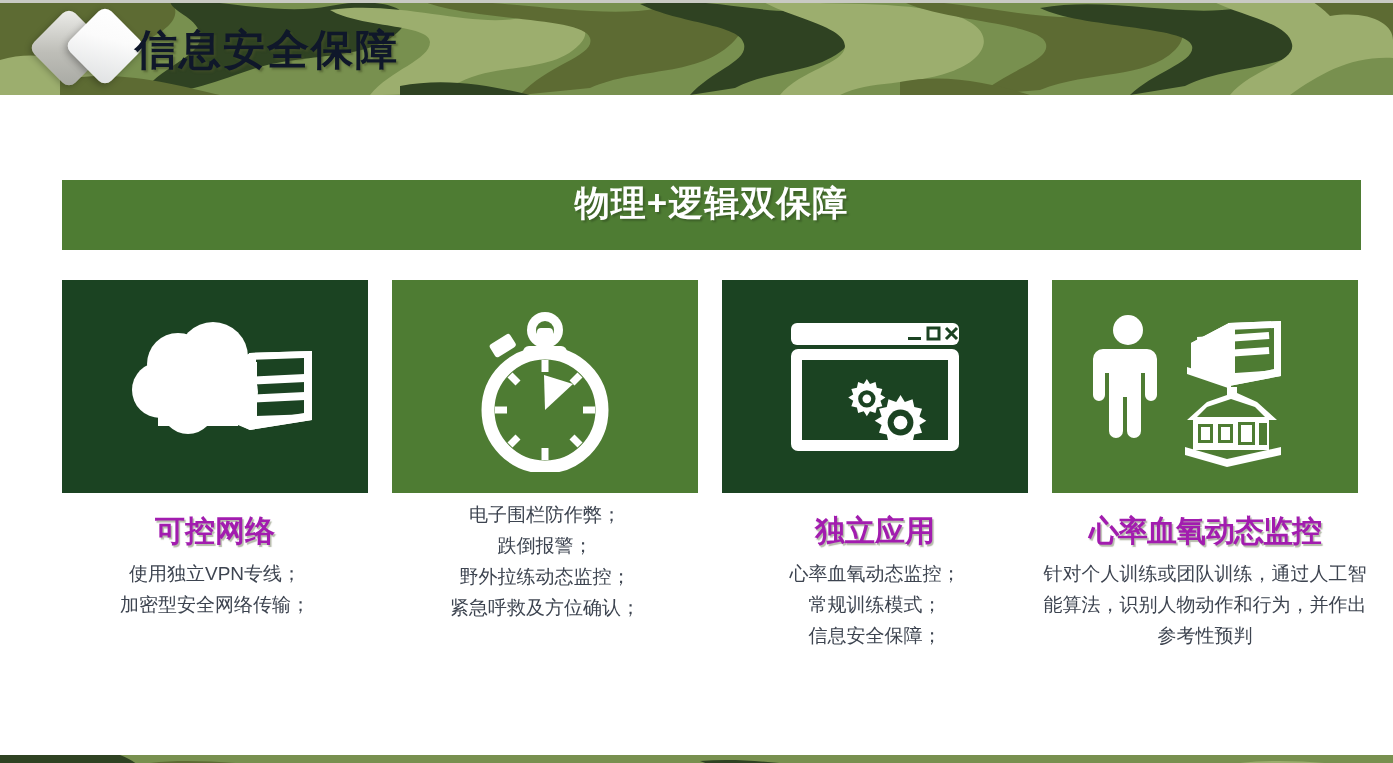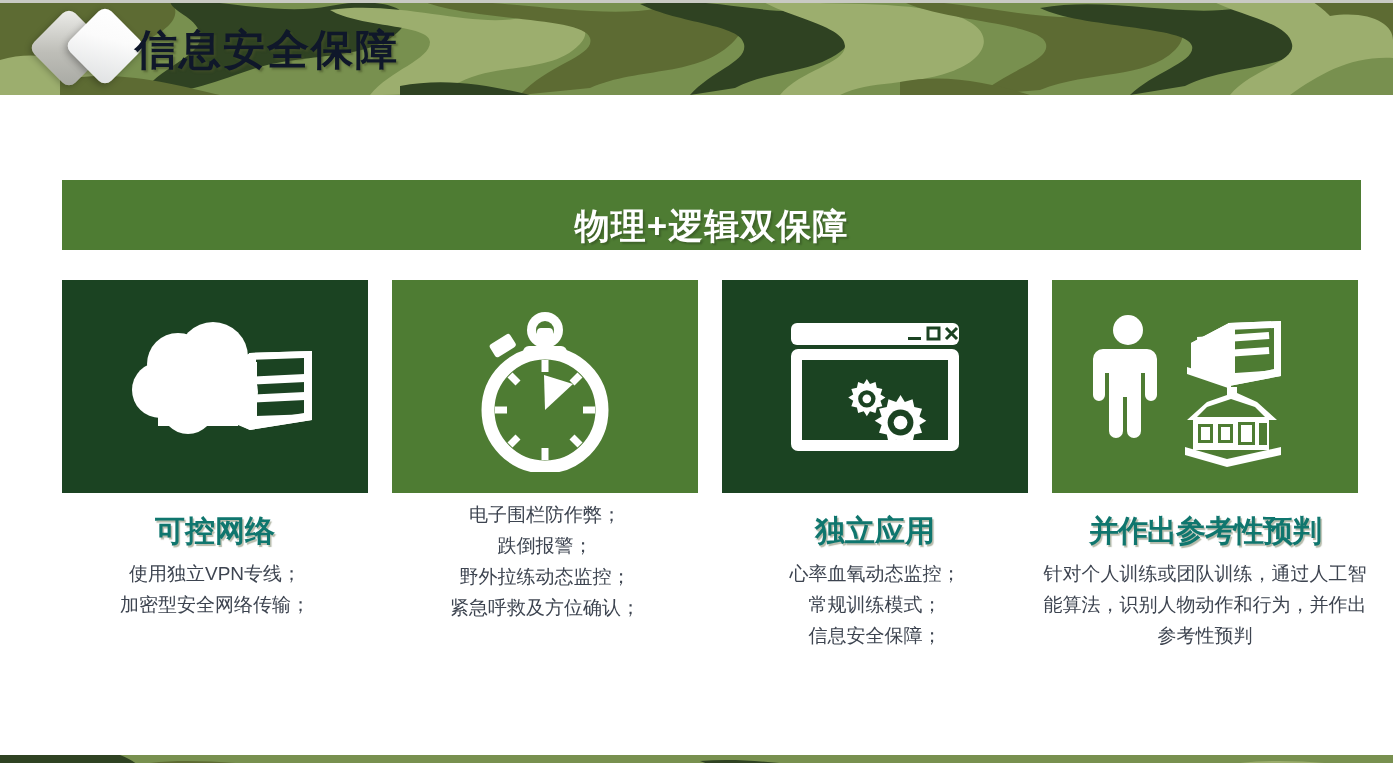--- a/index.html
+++ b/index.html
@@ -82,21 +82,21 @@
 
   
   .main-banner {
     position: absolute;
     left: 62px;
     top: 180px;
     width: 1299px;
     height: 70px;
     background: #4E7C33;
     display: flex;
-    align-items: flex-end;
+    align-items: flex-start;
     justify-content: center;
   }
   .main-banner-text {
     font-size: 35px;
     font-weight: bold;
     color: #ffffff;
     letter-spacing: 1px;
     text-shadow: 2px 2px 2px rgba(0,0,0,0.22);
     white-space: nowrap;
   }
@@ -124,21 +124,21 @@
     justify-content: center;
     overflow: hidden;
   }
   .card.dark  { background: #1B4322; }
   .card.light { background: #4E7C33; }
 
   .col-heading {
     margin-top: 18px;
     font-size: 30px;
     font-weight: bold;
-    color: #0f766e;
+    color: #a21caf;
     letter-spacing: 0px;
     text-shadow: 1.5px 1.5px 1px rgba(120,130,100,0.55);
     white-space: nowrap;
     text-align: center;
   }
   .col-body {
     margin-top: 6px;
     font-size: 19px;
     line-height: 31px;
     color: #3D4450;
@@ -312,21 +312,21 @@
           <rect x="153" y="115" width="17" height="23"></rect>
           <rect x="174" y="116" width="8" height="22"></rect>
         </g>
         <g fill="#ffffff">
           <rect x="116" y="120" width="9" height="13"></rect>
           <rect x="136" y="120" width="9" height="13"></rect>
           <rect x="156" y="118" width="11" height="17"></rect>
         </g>
       </svg>
     </div>
-    <div class="col-heading">并作出参考性预判</div>
+    <div class="col-heading">心率血氧动态监控</div>
     <div class="col-body wrap">
       <div class="line">针对个人训练或团队训练，通过人工智能算法，识别人物动作和行为，并作出参考性预判</div>
     </div>
   </div>
 
 </div>
 
 <div class="footer-band">
   <svg class="camo-svg" width="1393" height="95" viewBox="0 0 1393 95">
     <rect x="0" y="0" width="1393" height="95" fill="#78904f"></rect>

